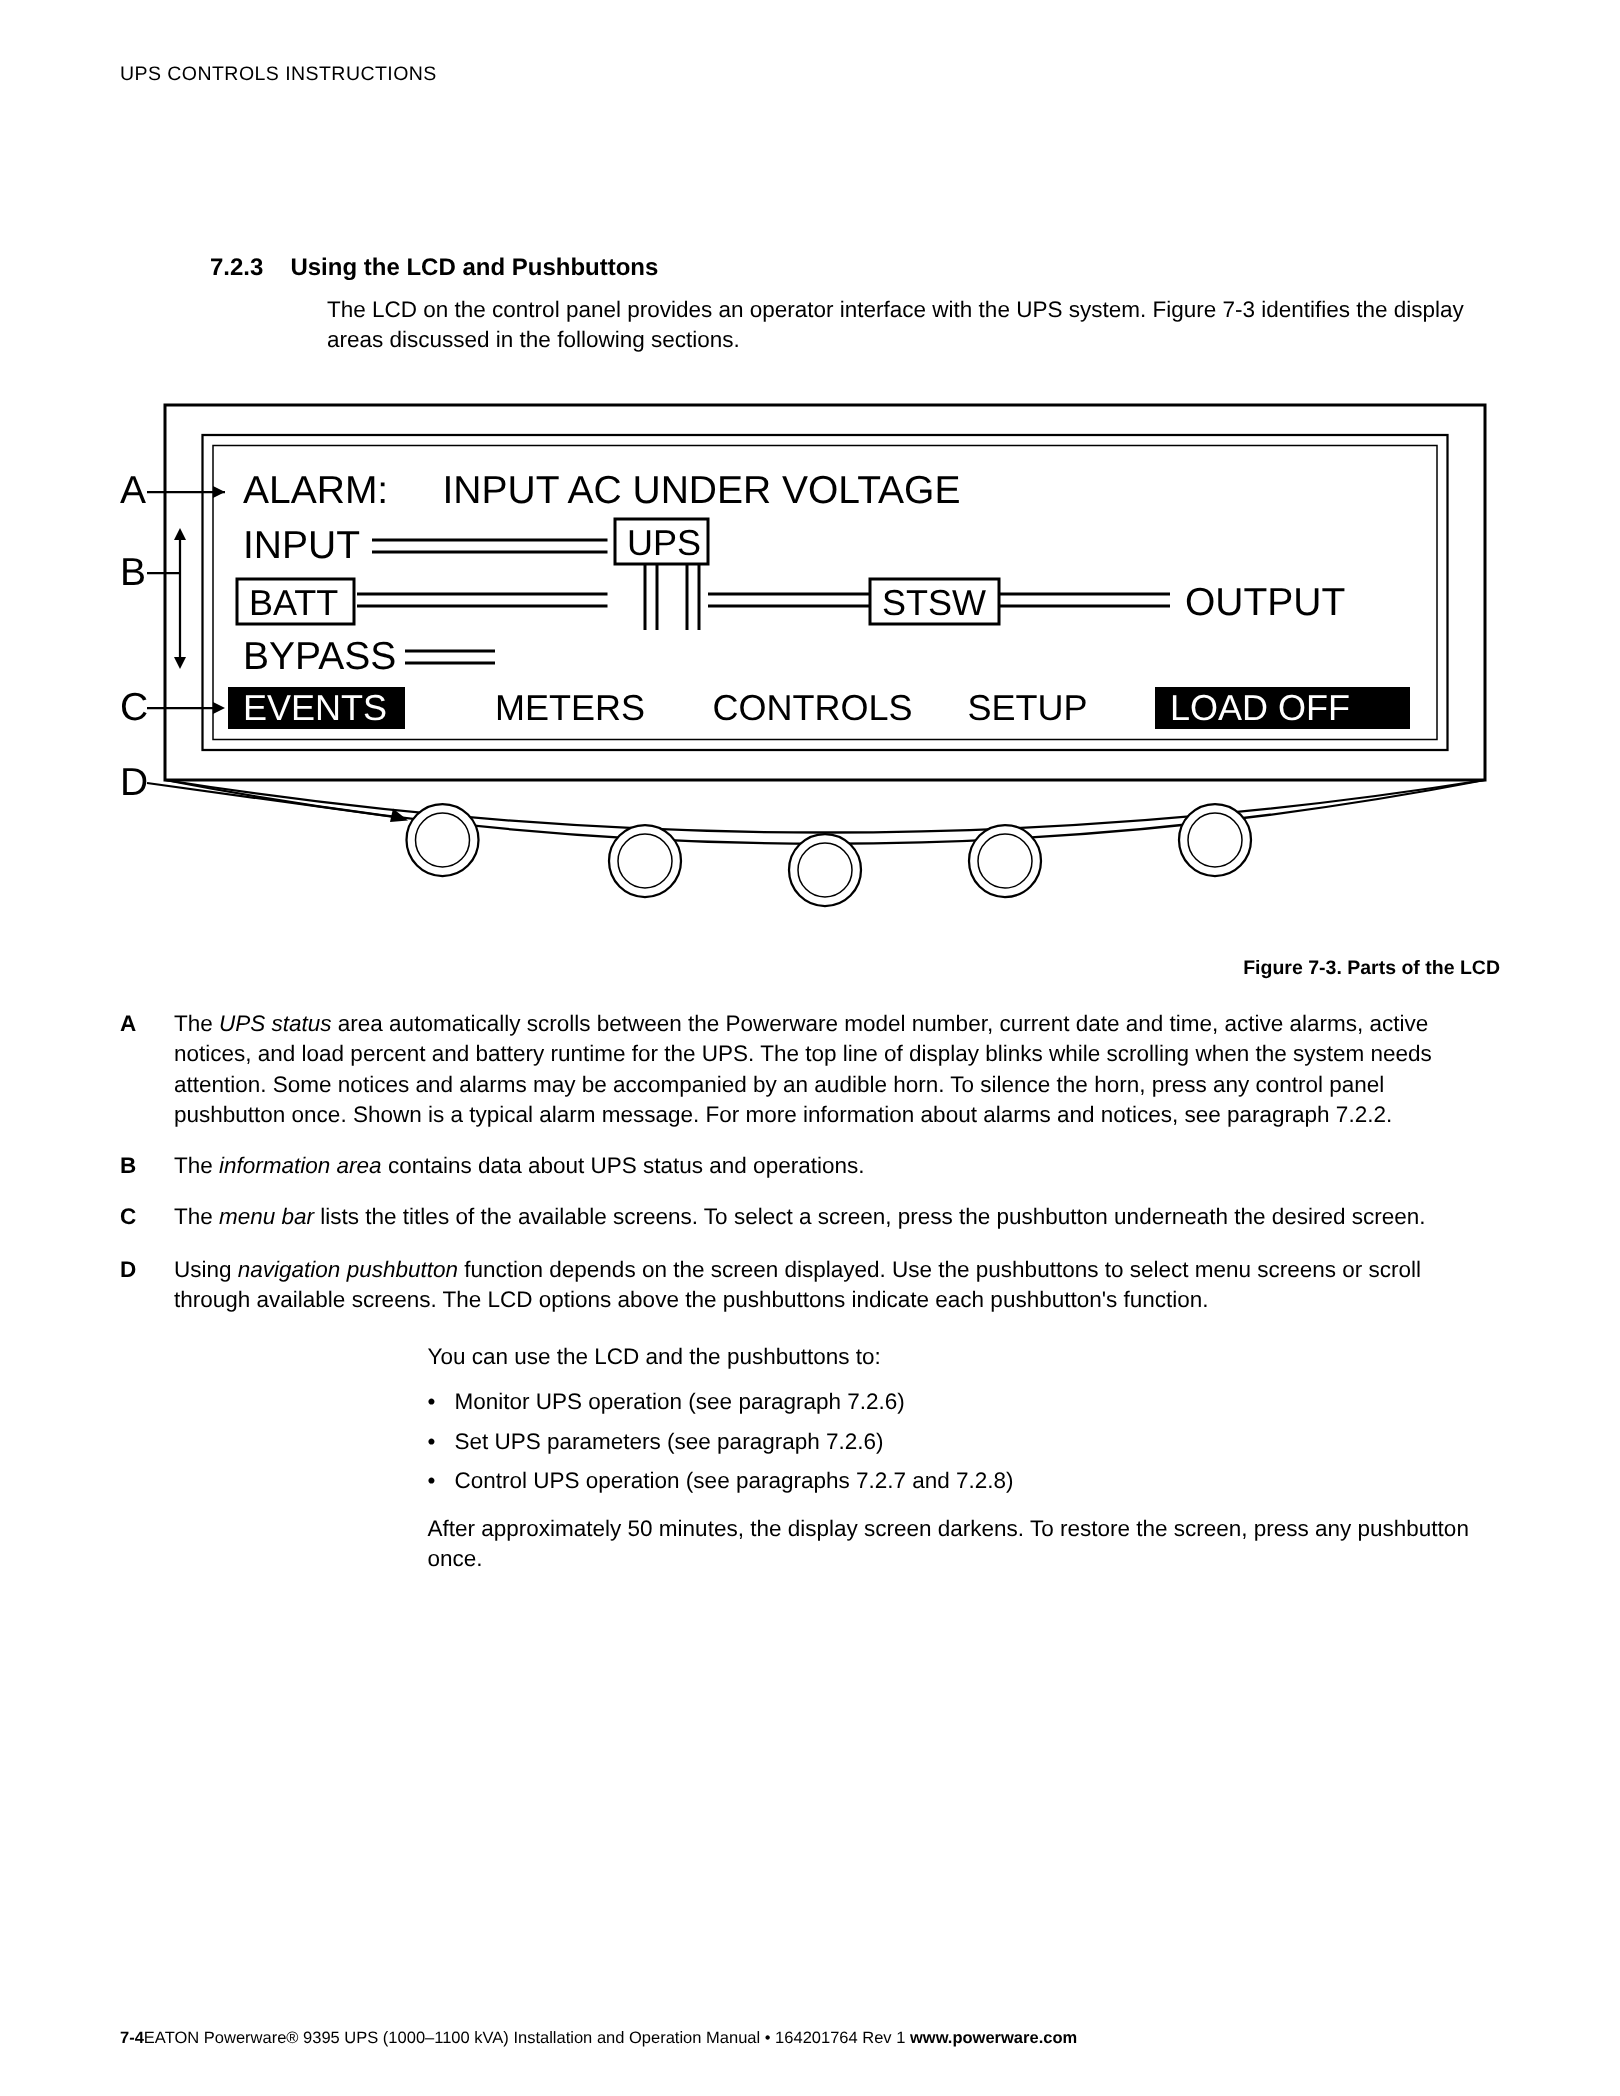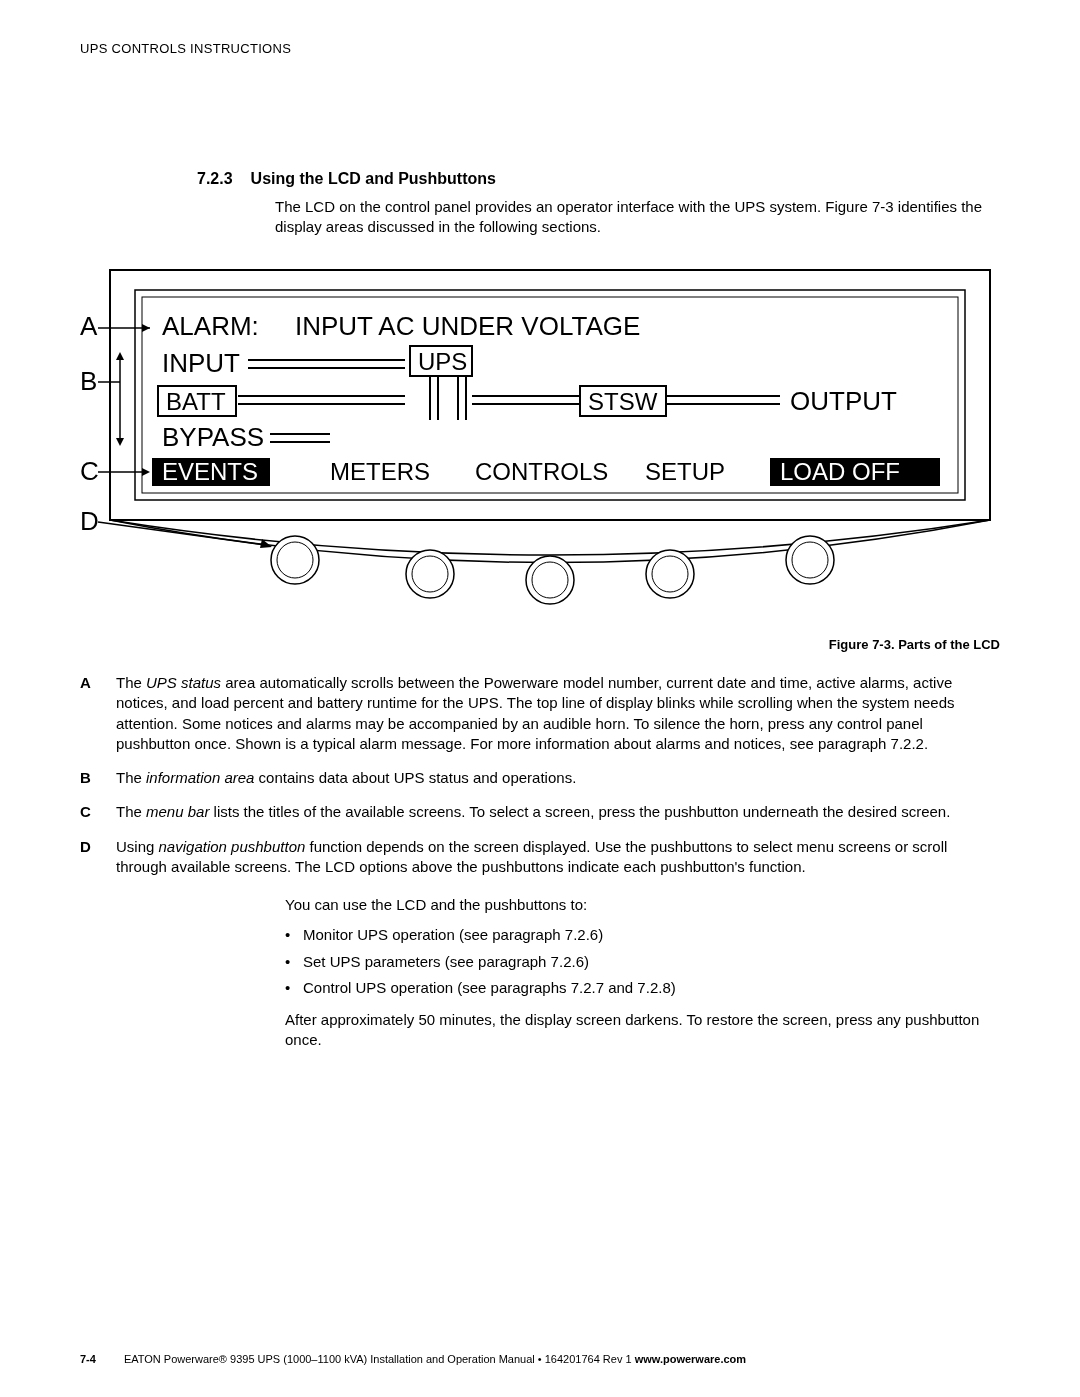--- a/index.html
+++ b/index.html
@@ -13,21 +13,21 @@
       padding: 40px 80px 30px 80px;
       font-size: 15px;
       line-height: 1.35;
     }
     .header-text {
       font-size: 13px;
       letter-spacing: 0.3px;
     }
     .section-block {
       margin-top: 110px;
-      margin-left: 117px;
+      margin-left: 60px;
     }
     .section-heading {
       display: flex;
       gap: 18px;
       font-weight: bold;
       font-size: 16px;
       margin-bottom: 8px;
     }
     .section-intro {
       margin-left: 78px;
@@ -53,21 +53,20 @@
     .usage-block > p { margin-bottom: 10px; }
     .bullets { list-style: none; padding: 0; margin: 0 0 12px 0; }
     .bullets li { position: relative; padding-left: 18px; margin-bottom: 6px; }
     .bullets li::before { content: "•"; position: absolute; left: 0; top: 0; }
     .footer {
       position: absolute;
       left: 80px; right: 80px; bottom: 30px;
       font-size: 11px;
       display: flex;
       align-items: baseline;
-      gap: 28px;
     }
     .footer .pg { font-weight: bold; }
     .footer .brand { font-weight: normal; }
     .footer .url { font-weight: bold; }
   </style>
 </head>
 <body>
 
 <div class="header-text">UPS CONTROLS INSTRUCTIONS</div>
 

